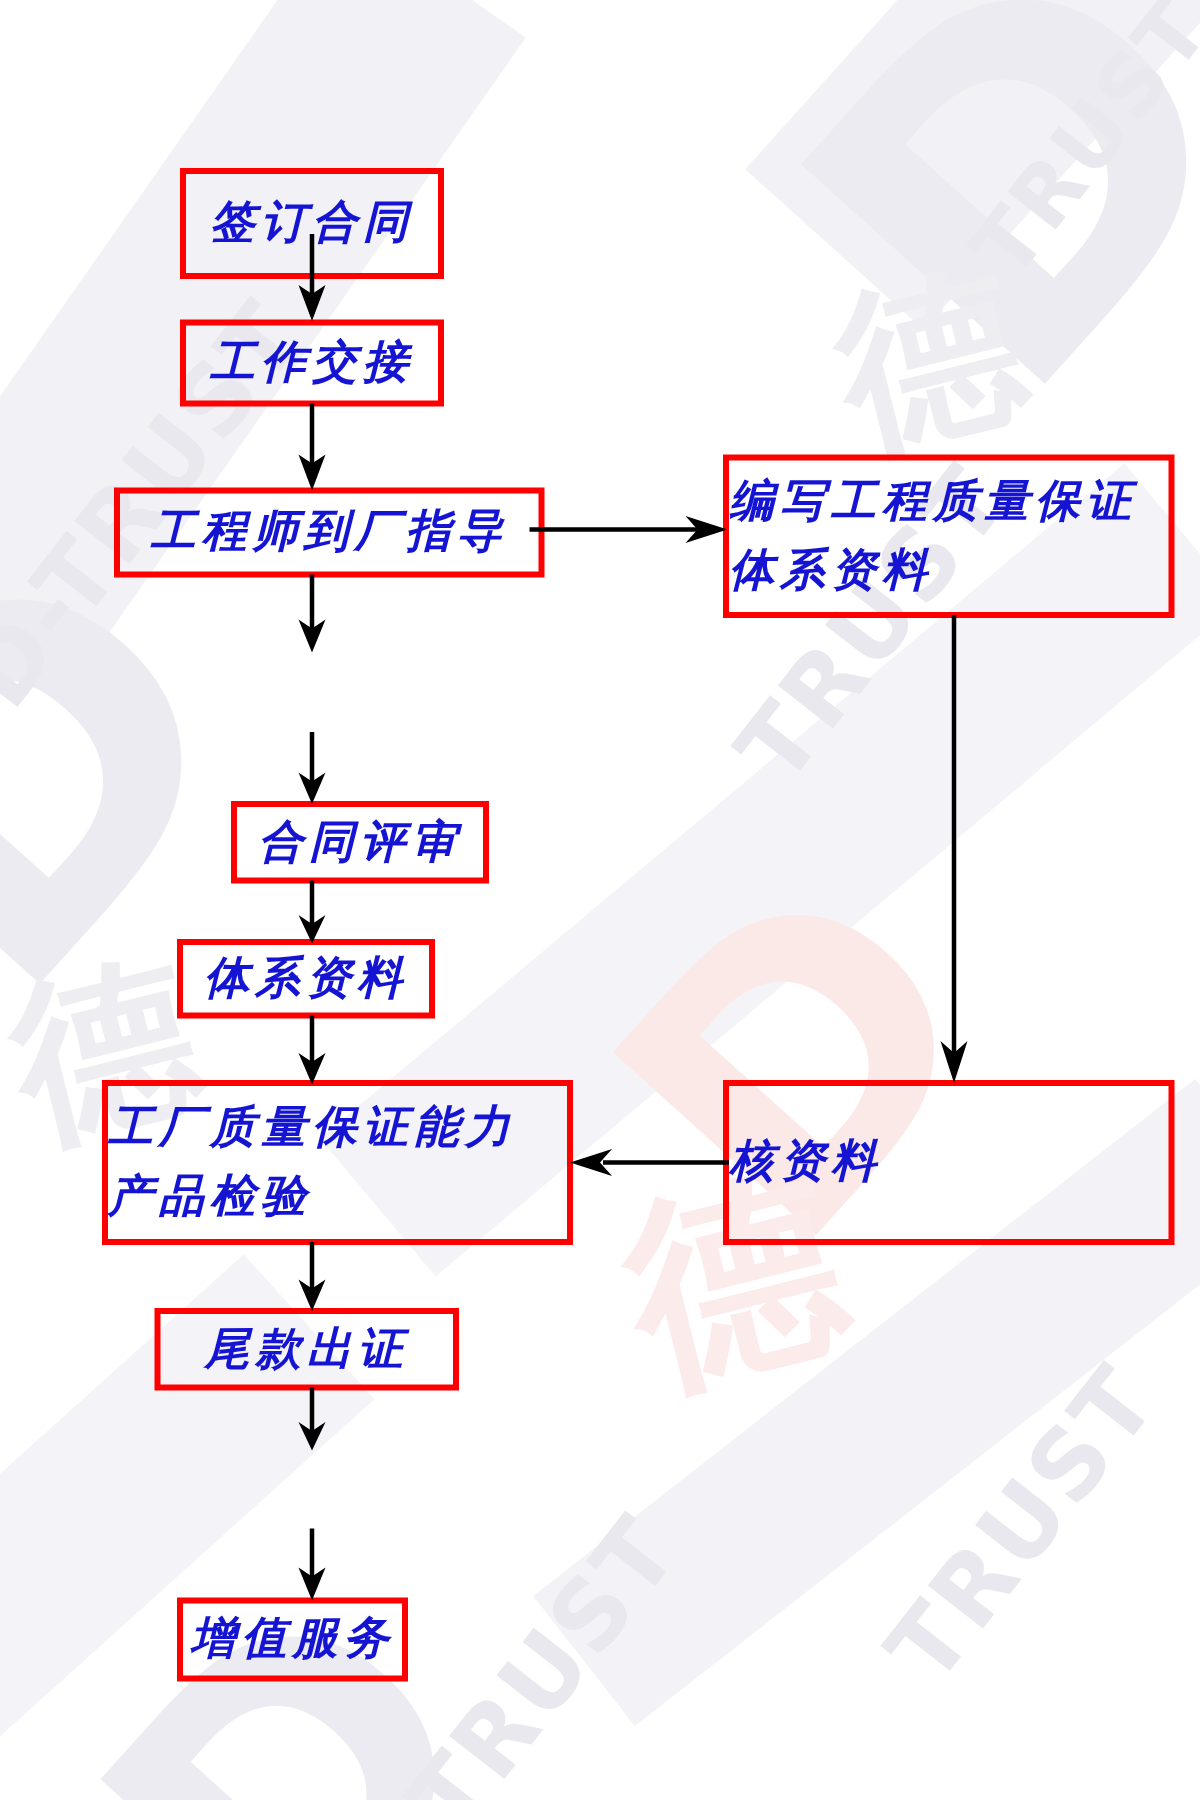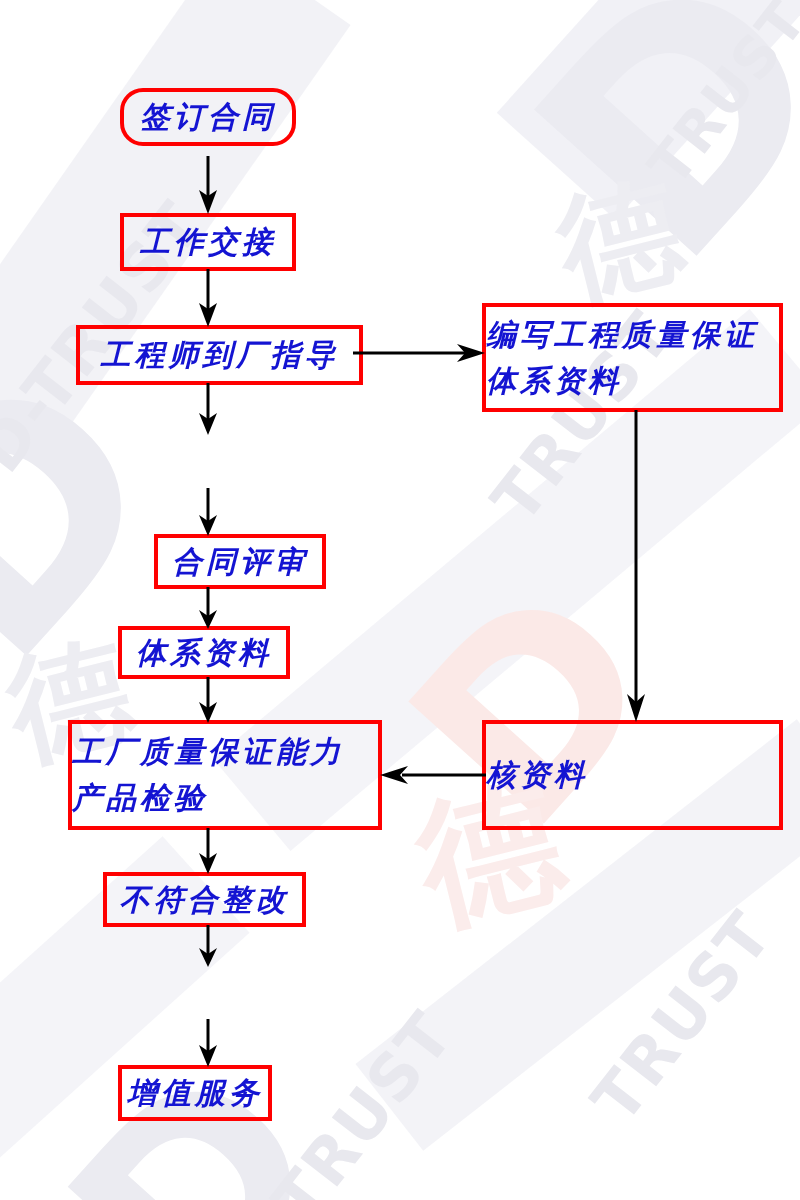--- a/index.html
+++ b/index.html
@@ -121,21 +121,21 @@
     <div class="wm-text" style="left:180px; top:1110px; font-size:64px; transform:rotate(-52deg);">D-TRUST</div>
     <div class="wm-text" style="left:620px; top:60px; font-size:56px; transform:rotate(-52deg);">TRUST</div>
 
     <div class="wm-cn" style="left:560px; top:160px; font-size:120px; transform:rotate(-14deg);">德</div>
     <div class="wm-cn red" style="left:420px; top:760px; font-size:140px; transform:rotate(-14deg);">德</div>
     <div class="wm-cn" style="left:10px; top:620px; font-size:120px; transform:rotate(-14deg);">德</div>
   </div>
 
   <div id="flow-layer">
 
-    <div class="node center" style="left:120px; top:88px; width:176px; height:58px;border-radius:23px;">
+    <div class="node center" style="left:120px; top:112px; width:176px; height:74px;">
       <span class="node-label">签订合同</span>
     </div>
 
     <div class="node center" style="left:120px; top:213px; width:176px; height:58px;">
       <span class="node-label">工作交接</span>
     </div>
 
     <div class="node center" style="left:76px; top:325px; width:287px; height:60px;">
       <span class="node-label">工程师到厂指导</span>
     </div>
@@ -148,21 +148,21 @@
     <div class="node center" style="left:118px; top:626px; width:172px; height:53px;">
       <span class="node-label">体系资料</span>
     </div>
 
     <div class="node two-line" style="left:68px; top:720px; width:314px; height:110px;">
       <span class="node-label">工厂质量保证能力</span>
       <span class="node-label">产品检验</span>
     </div>
 
     <div class="node center" style="left:103px; top:872px; width:203px; height:55px;">
-      <span class="node-label">不符合整改</span>
+      <span class="node-label">尾款出证</span>
     </div>
 
 
     <div class="node center" style="left:118px; top:1065px; width:154px; height:56px;">
       <span class="node-label">增值服务</span>
     </div>
 
     <div class="node two-line" style="left:482px; top:303px; width:301px; height:109px;">
       <span class="node-label">编写工程质量保证</span>
       <span class="node-label">体系资料</span>

